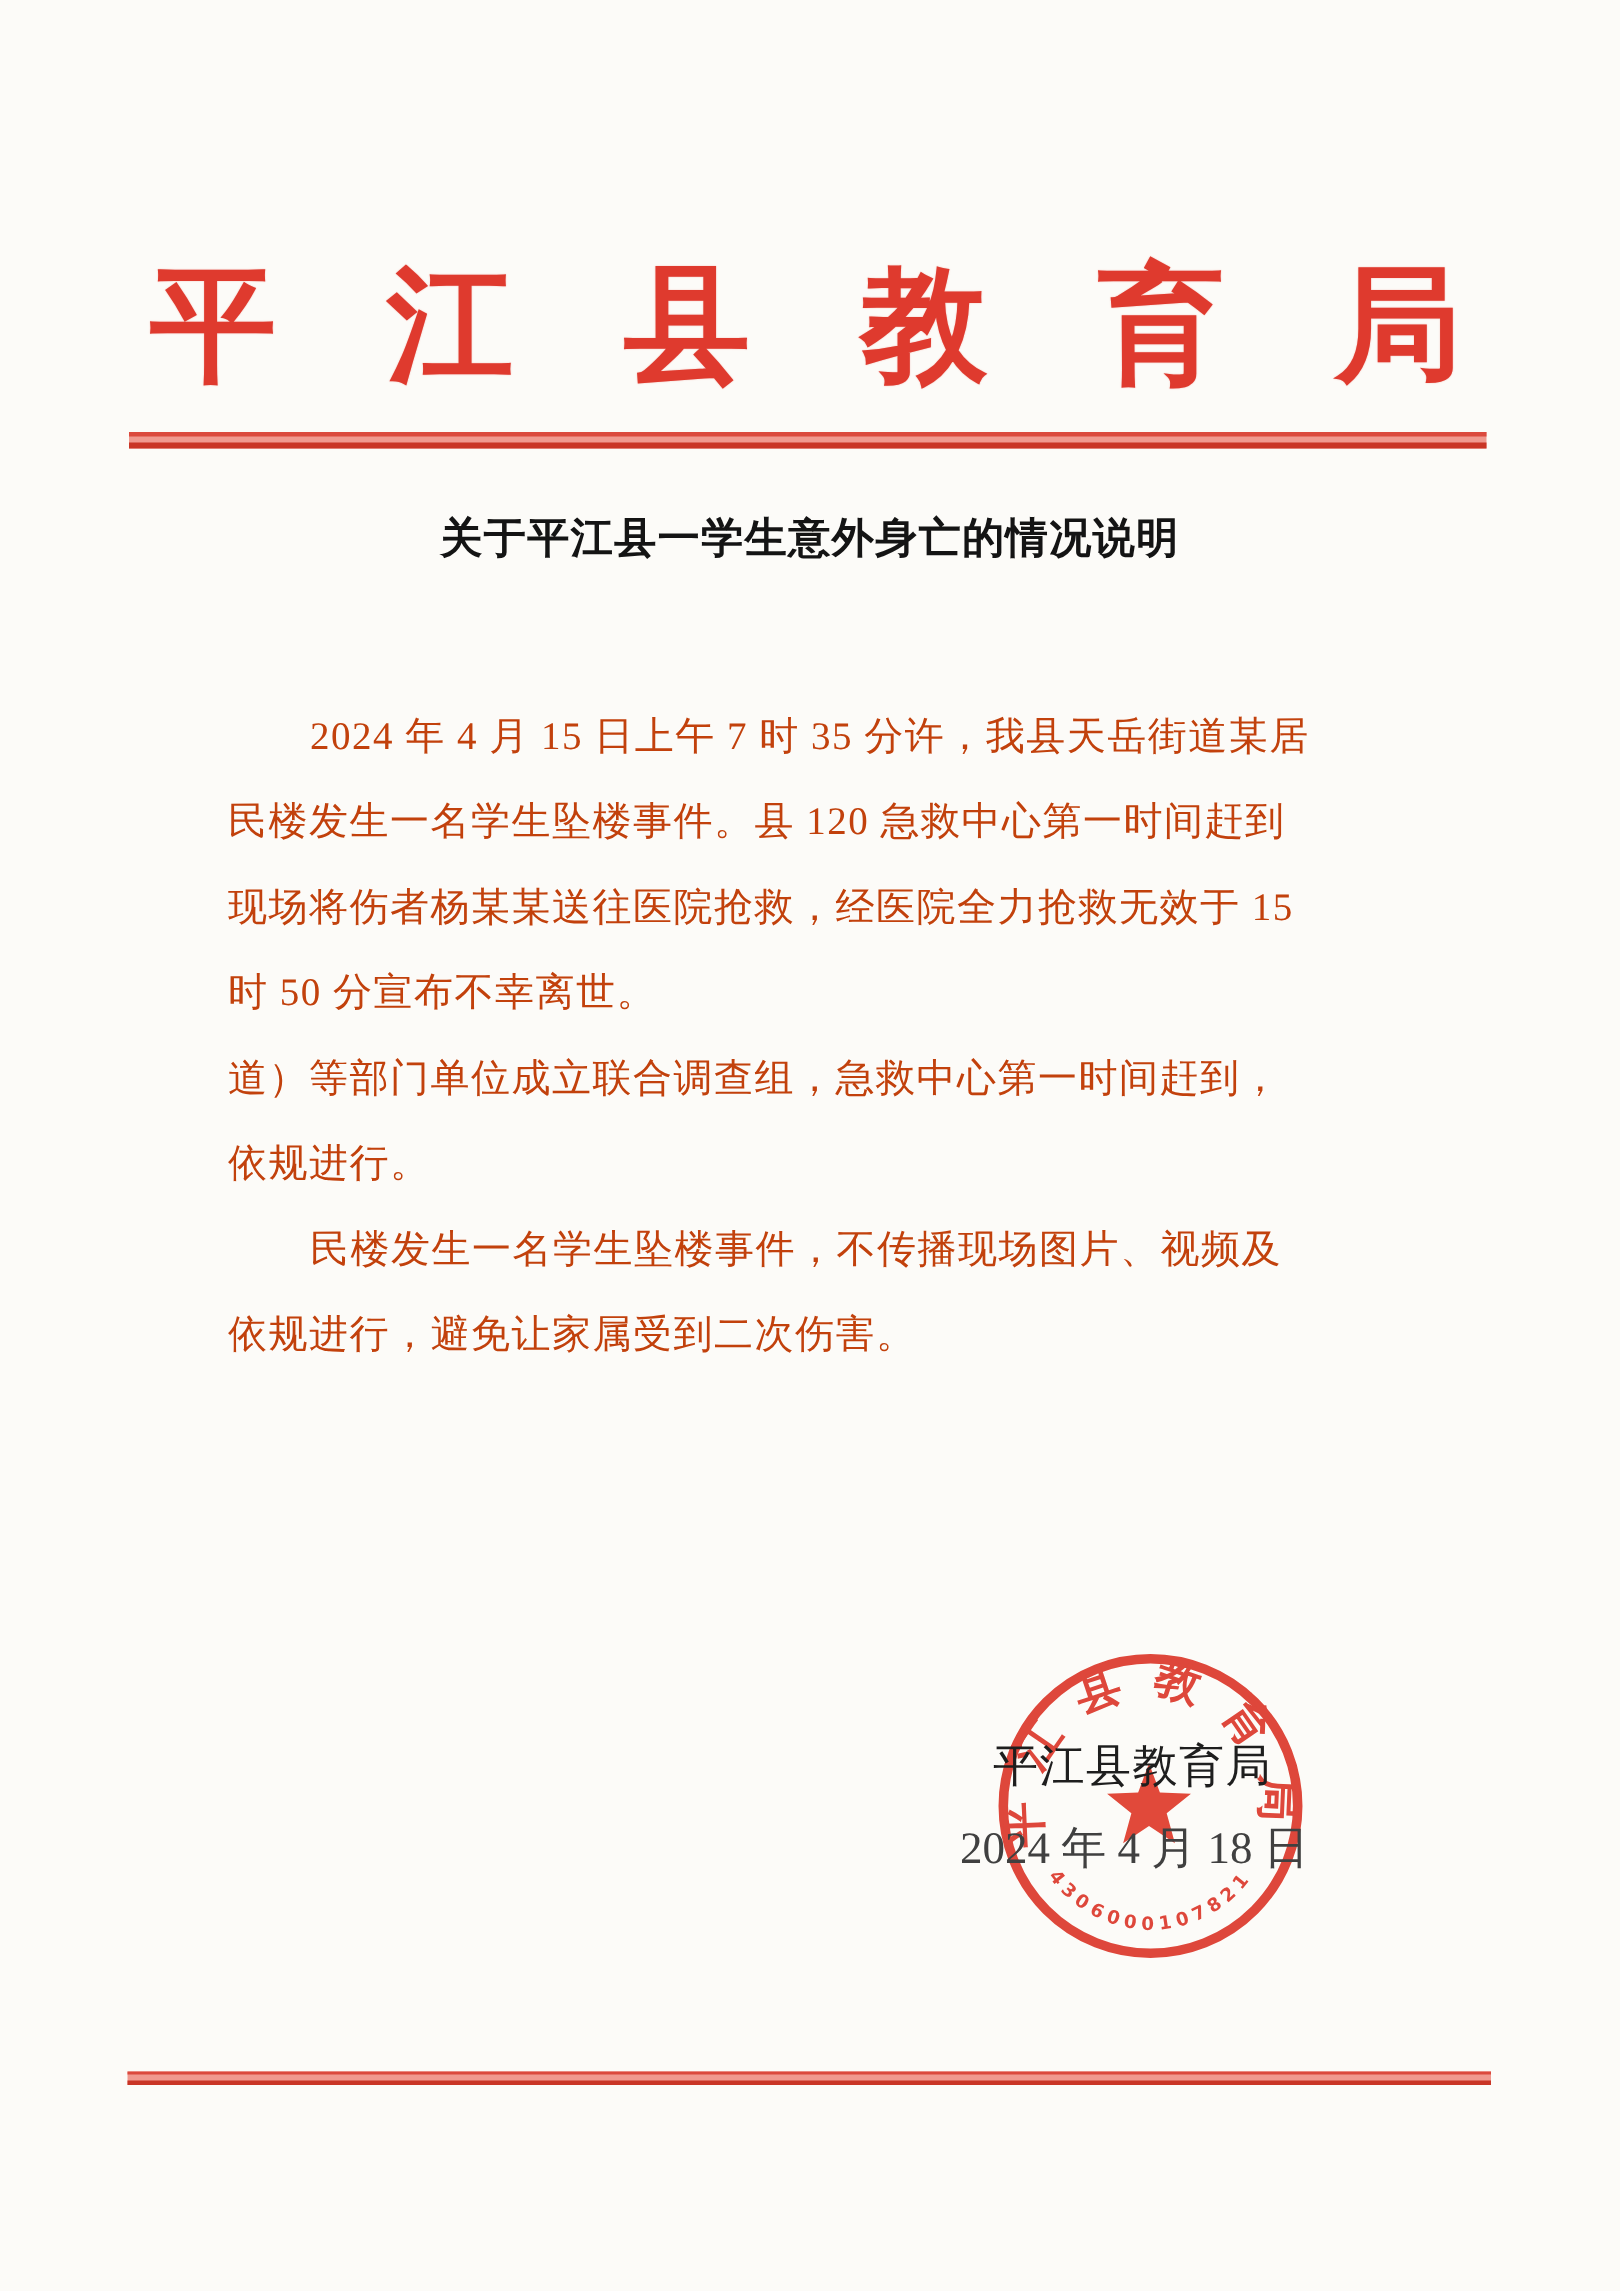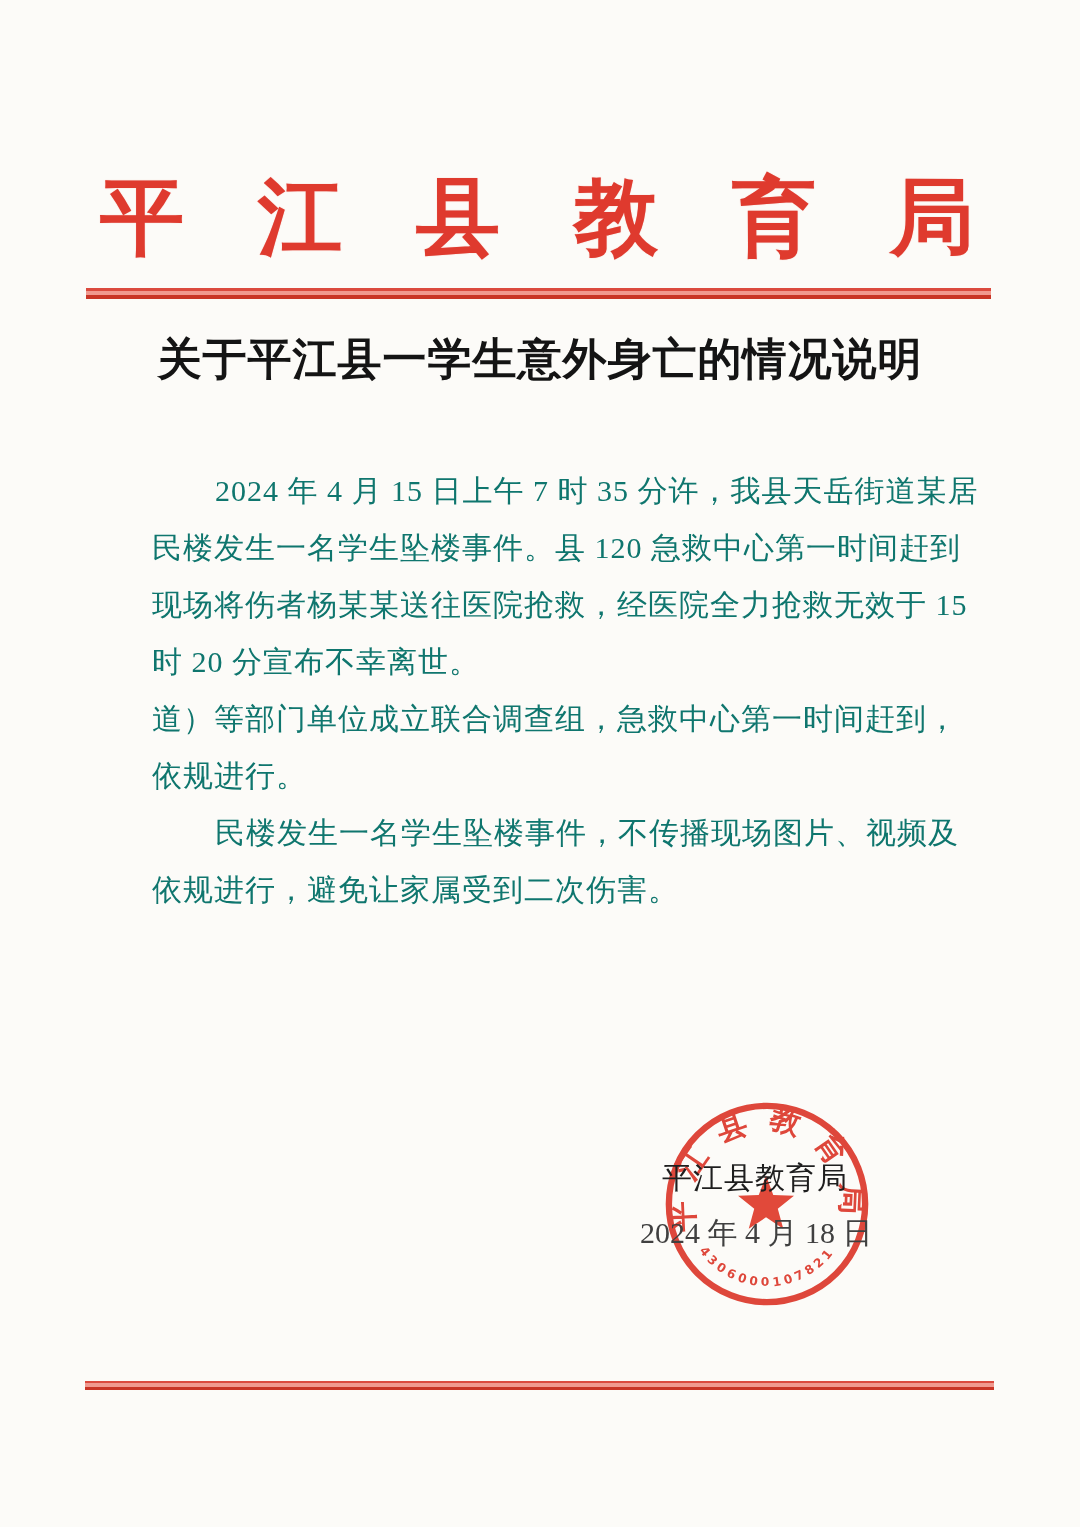--- a/index.html
+++ b/index.html
@@ -41,33 +41,33 @@
     top: 1381px; left: 85px; right: 86px;
     height: 9px;
     border-top: 2px solid #db4a3e;
     border-bottom: 3px solid #c93526;
   }
 
   
   .doc-title {
     margin-top: 33px;
     text-align: center;
-    font-size: 44px;
+    font-size: 28px;
     line-height: 56px;
     font-weight: 700;
     color: #141414;
     letter-spacing: 1px;
   }
 
   
   .body-text {
     margin: 74px 130px 0 152px;
-    font-size: 30px;
+    font-size: 26px;
     letter-spacing: 1px;
-    color: #0f766e;
+    color: #c2410c;
   }
   .body-line {
     line-height: 57px;
     white-space: nowrap;
   }
   .body-line.indent { text-indent: 2.1em; }
   .body-line.para-start { margin-top: 4px; }
 
   
   .seal {
@@ -101,21 +101,21 @@
   <div class="letterhead">平江县教育局</div>
 
   <div class="rule rule-top"></div>
 
   <h1 class="doc-title">关于平江县一学生意外身亡的情况说明</h1>
 
   <div class="body-text">
     <div class="body-line indent">2024 年 4 月 15 日上午 7 时 35 分许，我县天岳街道某居</div>
     <div class="body-line">民楼发生一名学生坠楼事件。县 120 急救中心第一时间赶到</div>
     <div class="body-line">现场将伤者杨某某送往医院抢救，经医院全力抢救无效于 15</div>
-    <div class="body-line">时 20 分宣布不幸离世。</div>
+    <div class="body-line">时 50 分宣布不幸离世。</div>
     <div class="body-line">道）等部门单位成立联合调查组，急救中心第一时间赶到，</div>
     <div class="body-line">依规进行。</div>
     <div class="body-line indent">民楼发生一名学生坠楼事件，不传播现场图片、视频及</div>
     <div class="body-line">依规进行，避免让家属受到二次伤害。</div>
   </div>
 
   <div class="seal">
     <svg viewBox="0 0 214 214" width="210" height="210">
       <defs>
         <path id="sealTopArc" d="M 41.2 145 A 76 76 0 1 1 172.8 145" fill="none"></path>

